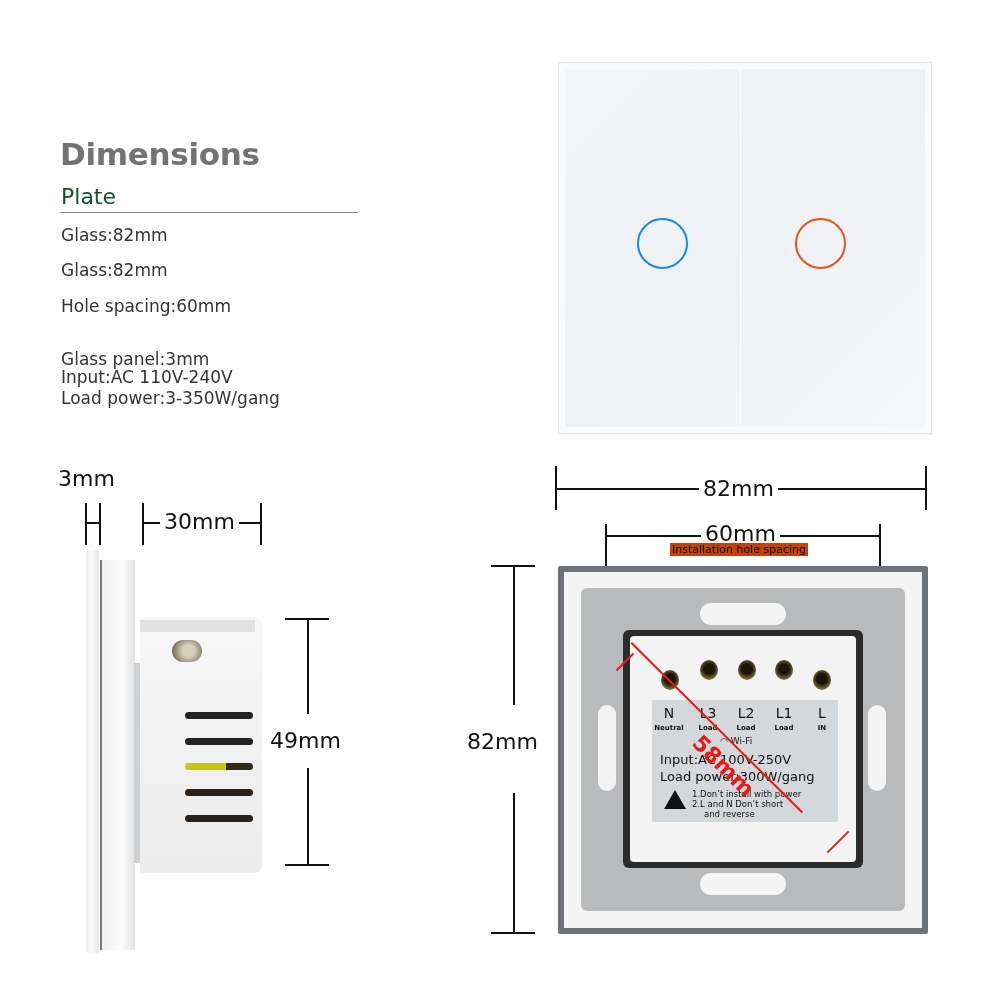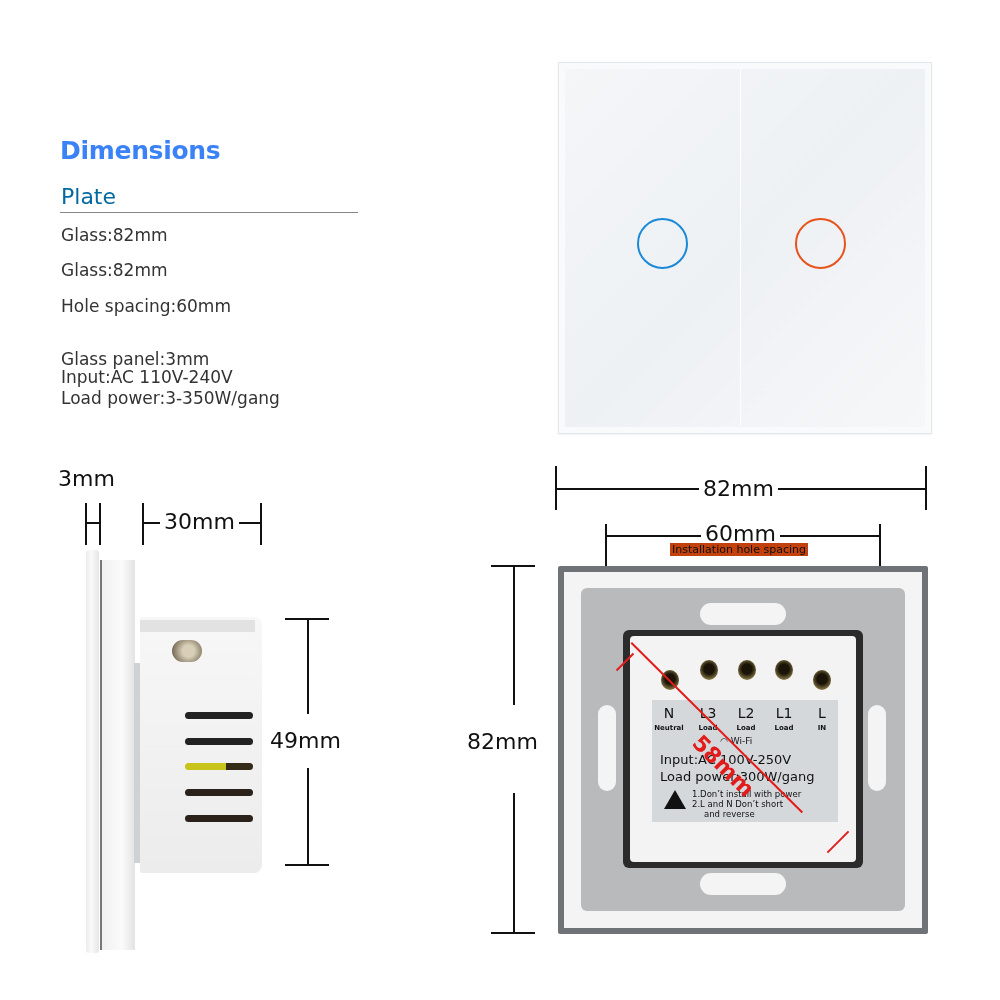--- a/index.html
+++ b/index.html
@@ -1,22 +1,22 @@
 <!DOCTYPE html>
 <html><head>
 <meta charset="utf-8">
 <style>
   html, body { margin:0; padding:0; }
   body { width:1000px; height:1000px; background:#ffffff; position:relative; overflow:hidden;
          font-family:"DejaVu Sans", "Liberation Sans", sans-serif; color:#111; }
   .abs { position:absolute; }
 
   
-  .title { left:60px; top:136px; font-size:25px; font-weight:bold; color:#3b82f6; letter-spacing:-0.3px; }
-  .subtitle { left:61px; top:184px; font-size:22px; color:#0369a1; }
+  .title { left:60px; top:136px; font-size:31px; font-weight:bold; color:#737373; letter-spacing:-0.3px; }
+  .subtitle { left:61px; top:184px; font-size:22px; color:#14532d; }
   .sub-rule { left:60px; top:212px; width:298px; height:1px; background:#888; }
   .spec { left:61px; font-size:17px; color:#333; }
 
   
   .plate { left:558px; top:62px; width:372px; height:370px; background:linear-gradient(135deg,#f4f6f8 0%,#eef1f4 50%,#f6f7f9 100%);
            border:1px solid #e3e6ea; box-shadow: inset 0 0 0 6px #f9fafb, 0 1px 2px rgba(0,0,0,0.06); }
   .plate-seam { left:740px; top:68px; width:1px; height:358px; background:rgba(255,255,255,0.9); }
   .touch-btn { width:51px; height:51px; border-radius:50%; border:2px solid; box-sizing:border-box; }
 
   

